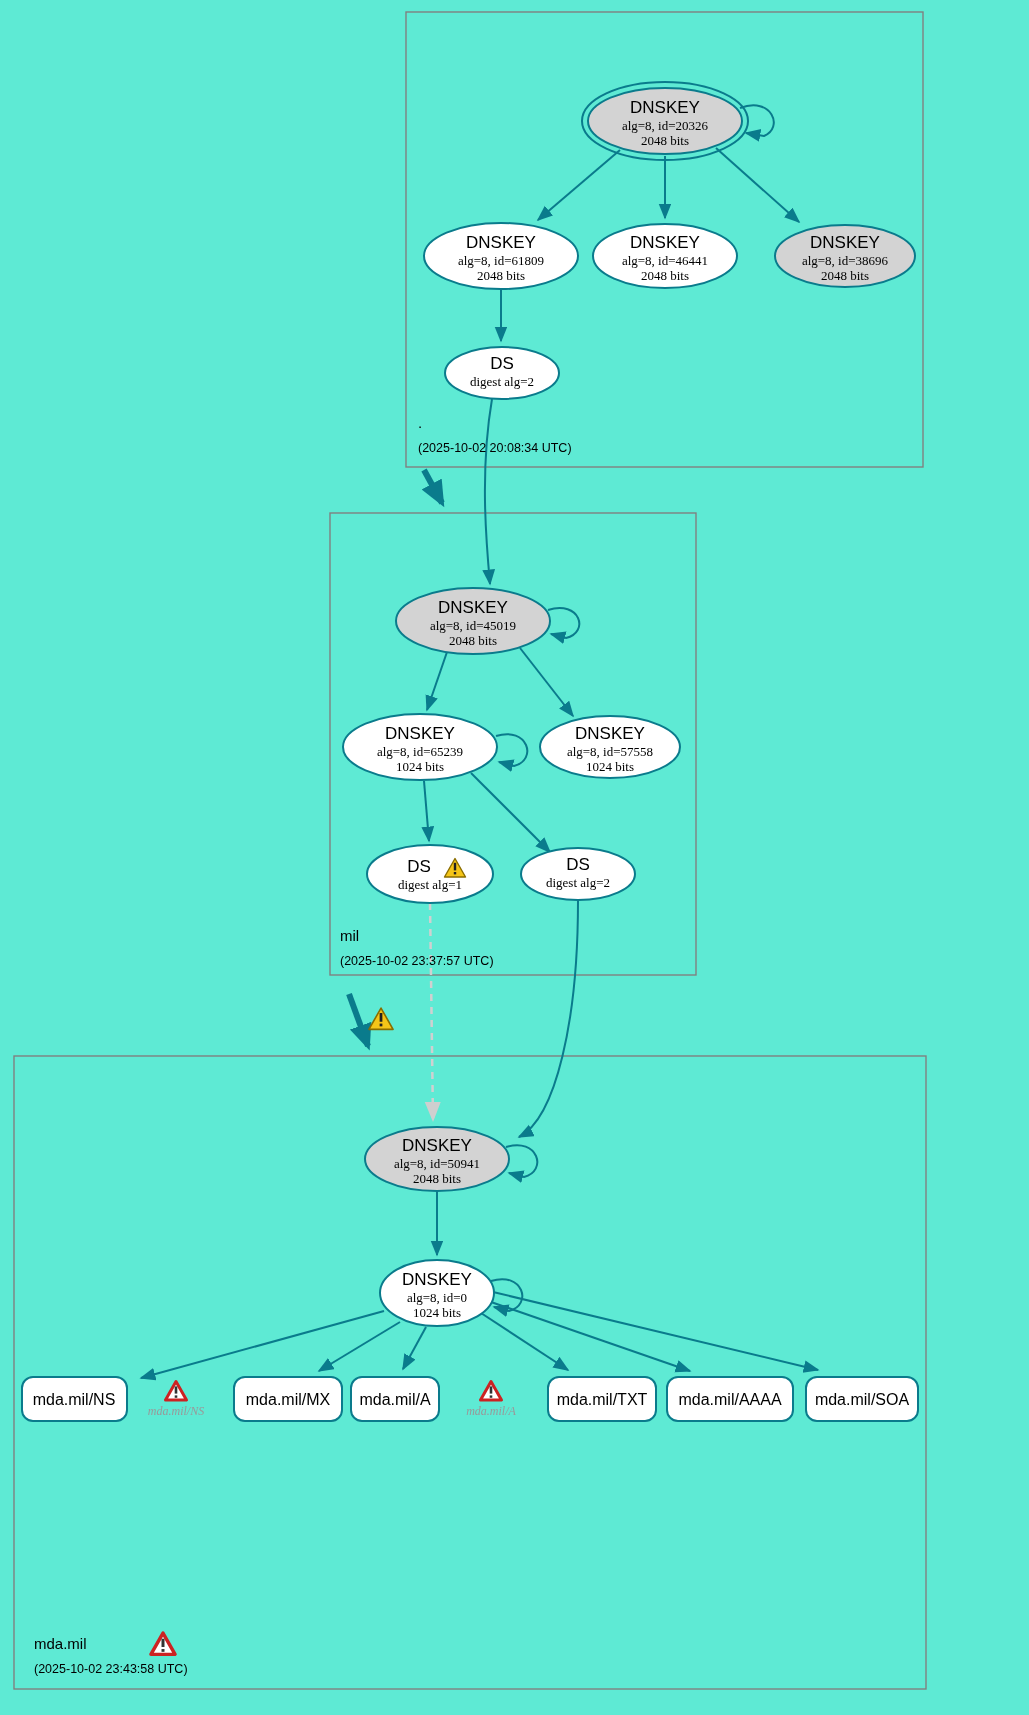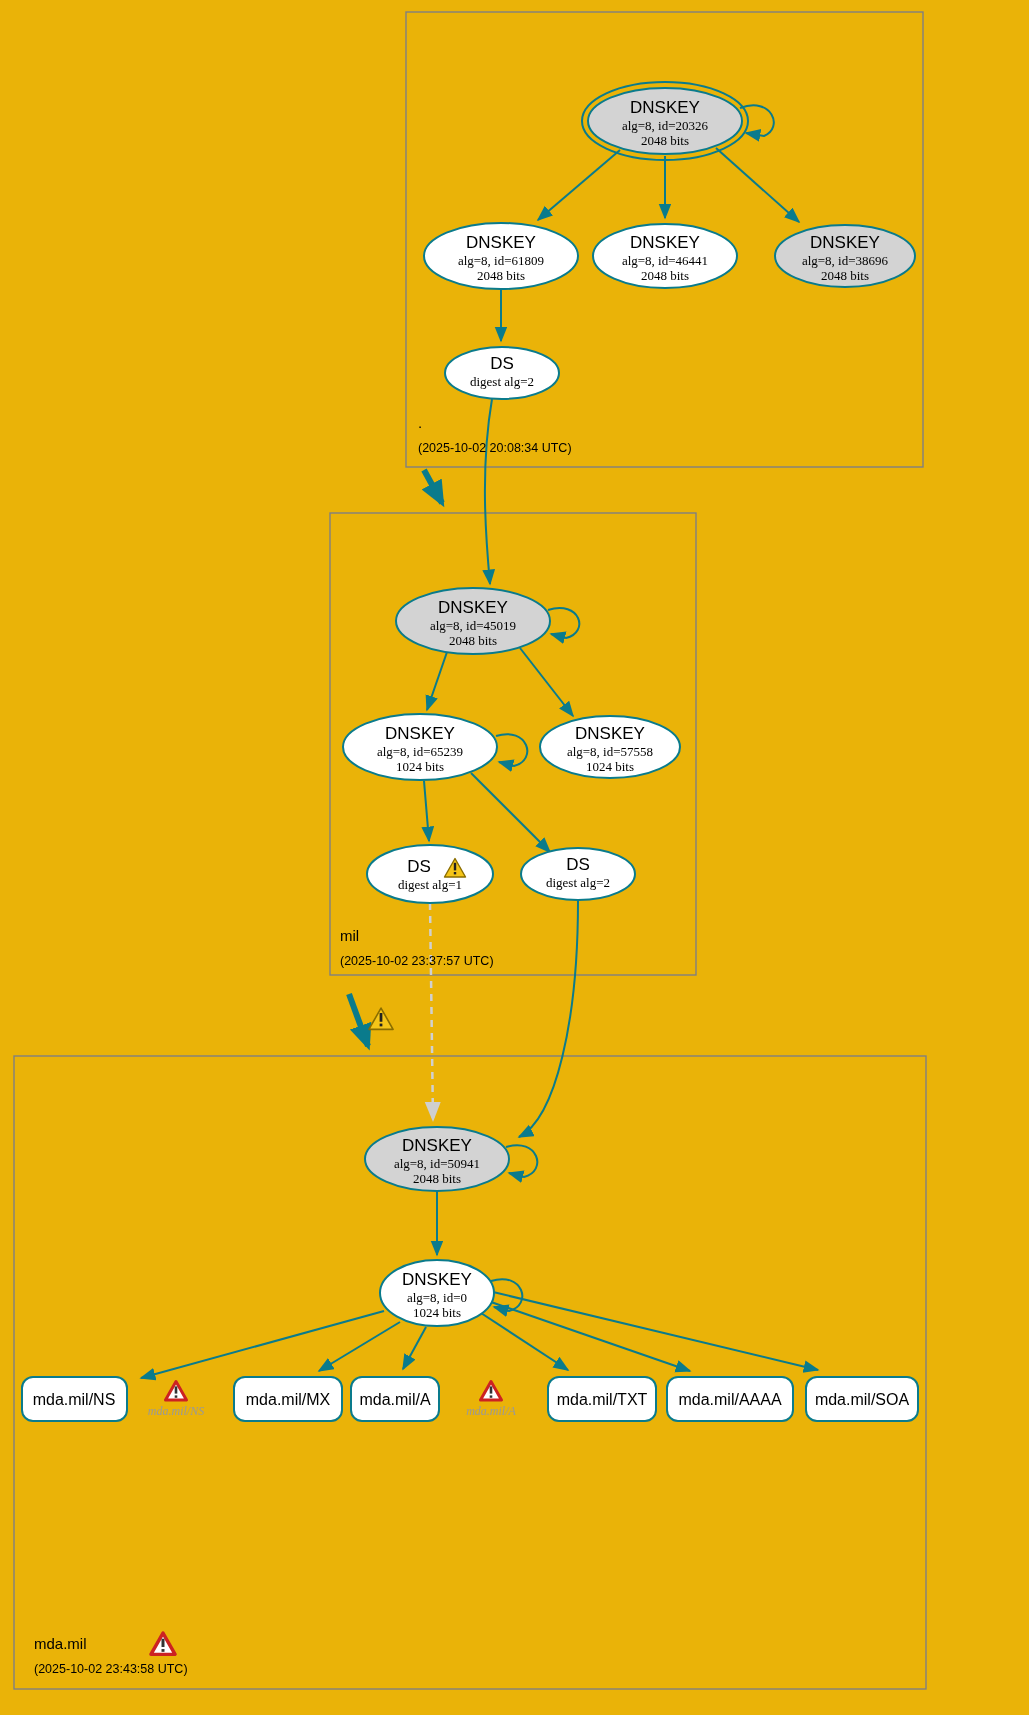--- a/index.html
+++ b/index.html
@@ -6,21 +6,21 @@
   html, body {
     margin: 0; padding: 0;
     background: #ffffff;
     font-family: "Liberation Sans", sans-serif;
   }
   #stage {
     position: relative;
     width: 1029px;
     height: 1715px;
     overflow: hidden;
-    background: #eab308;
+    background: #5eead4;
   }
   #svgroot {
     position: absolute;
     left: 0; top: 0;
     width: 1029px;
     height: 1715px;
   }
   .zone-box {
     fill: none;
     stroke: #808080;

